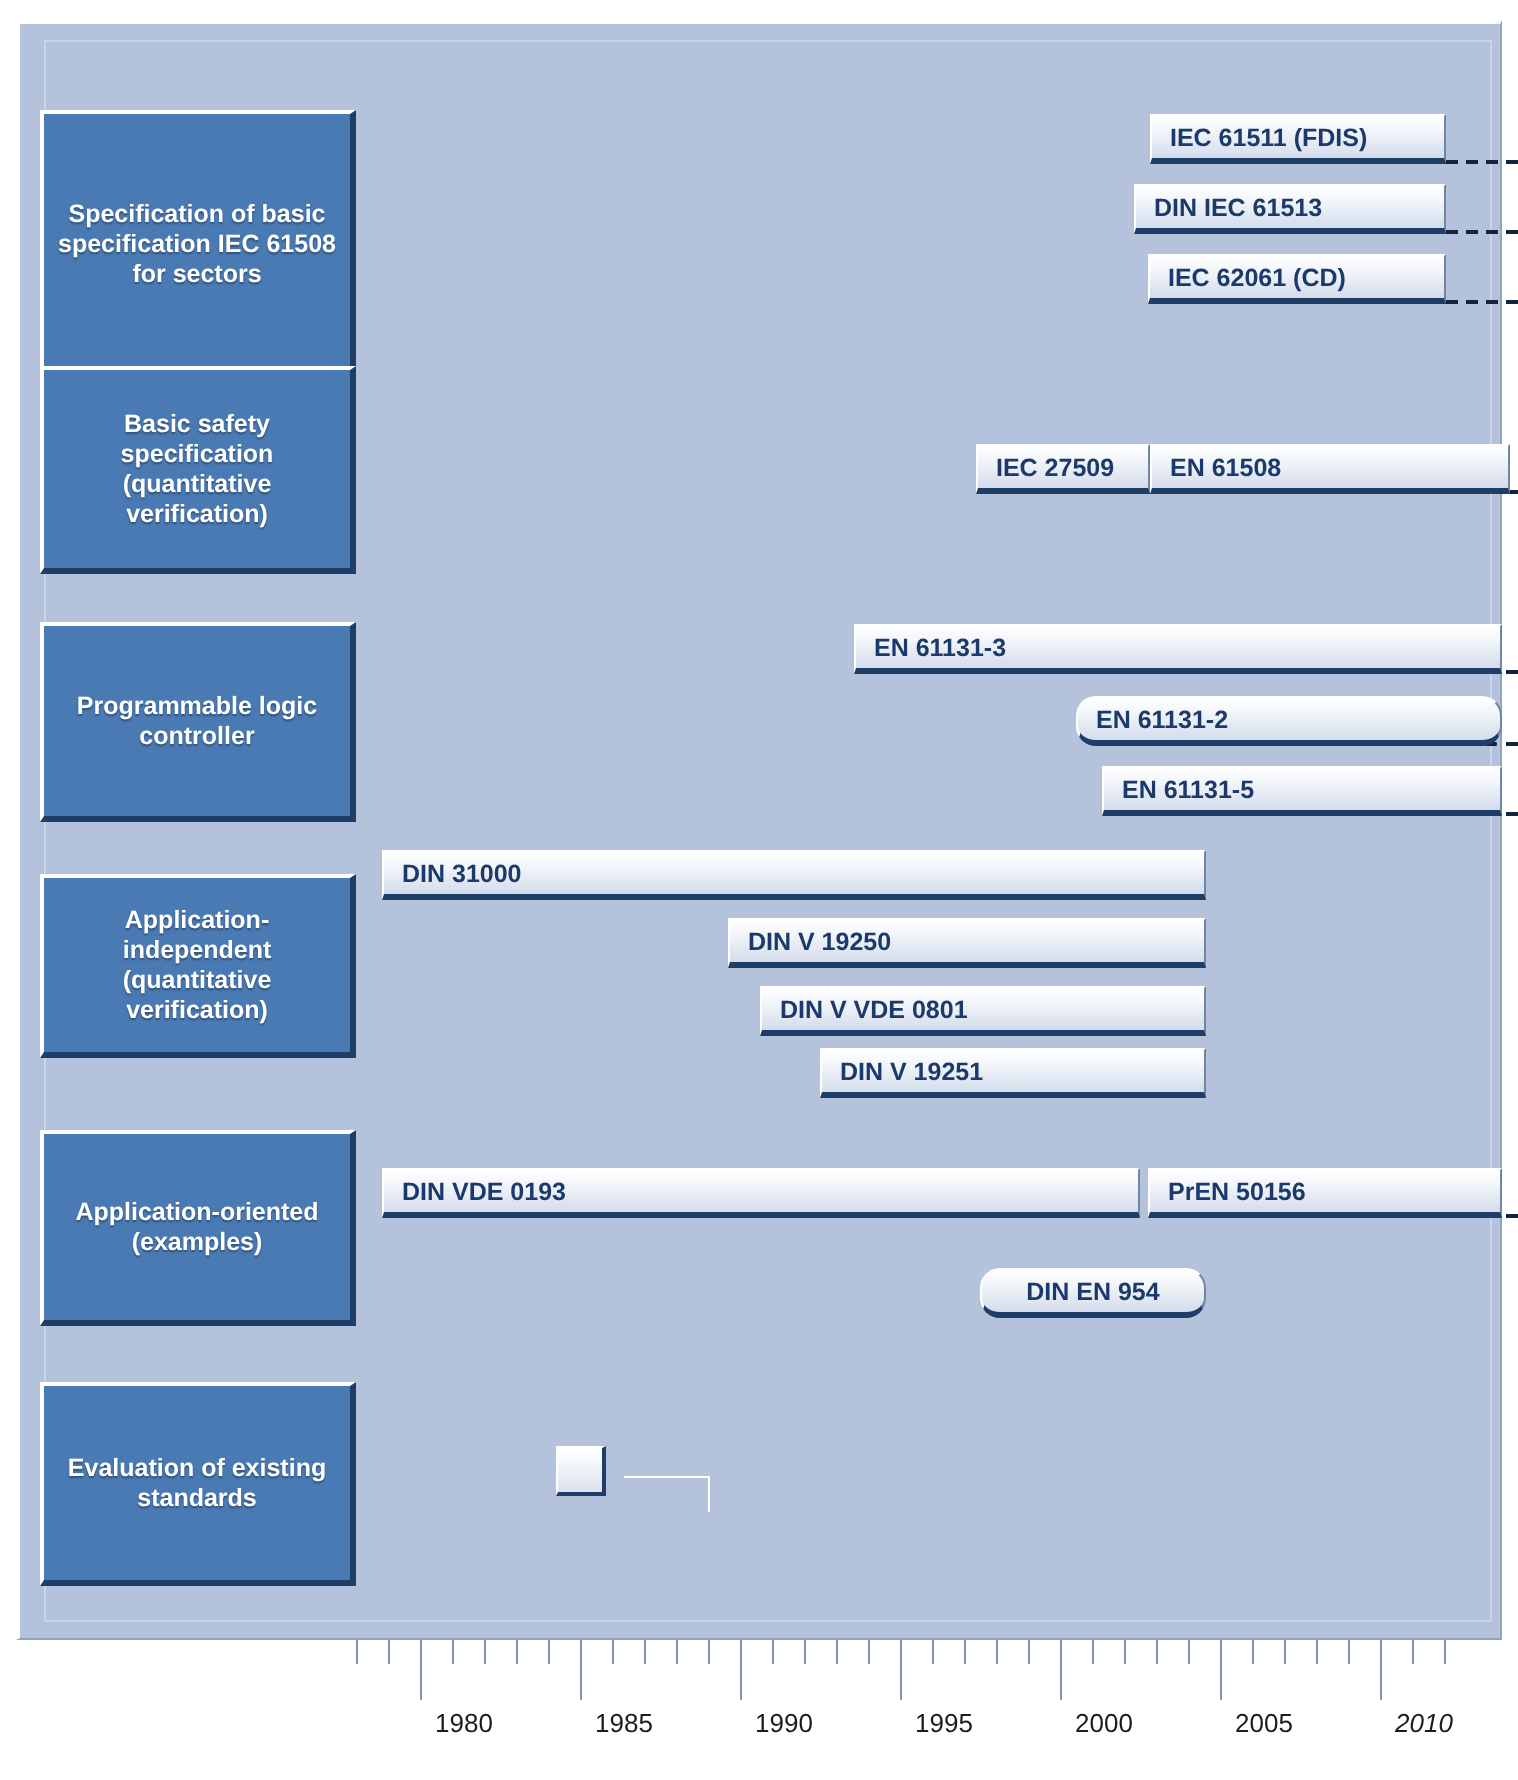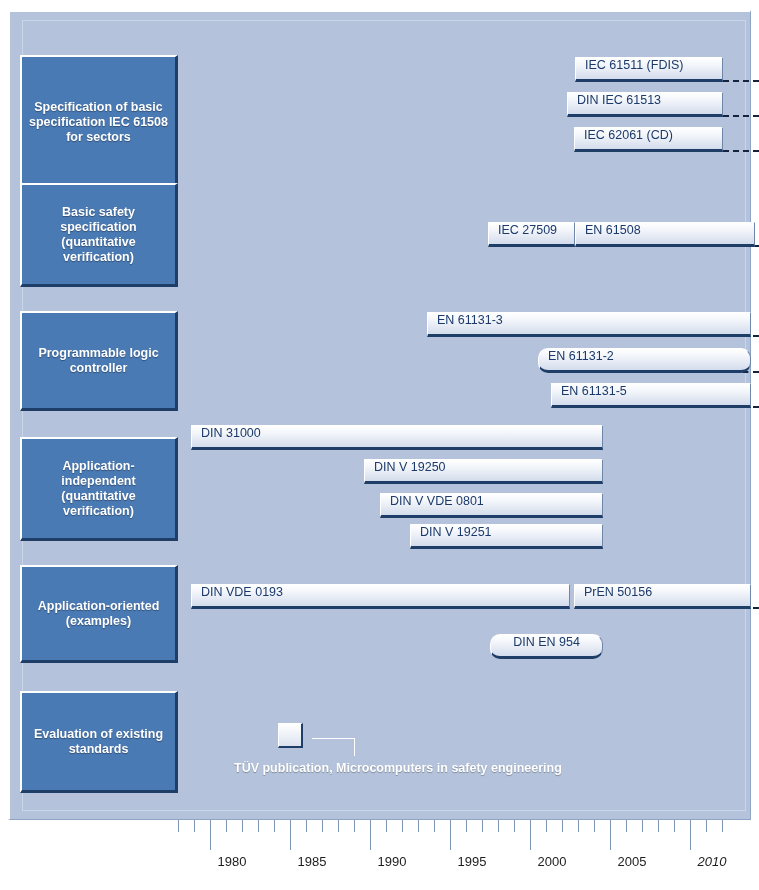--- a/index.html
+++ b/index.html
@@ -94,23 +94,24 @@
   .bar {
     position: absolute;
     height: 25px;
     background: linear-gradient(to bottom, #ffffff 0%, #f2f5fa 35%, #dde4f0 80%, #d3dcec 100%);
     border-top: 1px solid #ffffff;
     border-left: 1px solid #ffffff;
     border-right: 1px solid #6f86a8;
     border-bottom: 3px solid #1e3e68;
     box-sizing: border-box;
     display: flex;
+    align-items: center;
     color: #1b3a6b;
     font-size: 12.5px;
-    font-weight: normal;
+    font-weight: bold;
     padding-left: 9px;
     white-space: nowrap;
     overflow: hidden;
   }
   .bar.center { justify-content: center; padding-left: 0; }
   .bar-dash {
     position: absolute;
     height: 0;
     border-bottom: 2px dashed #16233c;
   }
@@ -225,21 +226,21 @@
   <div id="category-boxes">
       <div class="cat-box" style="top: 55px; height: 136px;">
         <span>Specification of basic specification IEC 61508 for sectors</span>
       </div>
       <div class="cat-box" style="top: 183px; height: 104px;">
         <span>Basic safety specification (quantitative verification)</span>
       </div>
       <div class="cat-box" style="top: 311px; height: 100px;">
         <span>Programmable logic controller</span>
       </div>
-      <div class="cat-box" style="top: 437px; height: 104px;">
+      <div class="cat-box" style="top: 437px; height: 92px;">
         <span>Application-independent (quantitative verification)</span>
       </div>
       <div class="cat-box" style="top: 565px; height: 98px;">
         <span>Application-oriented (examples)</span>
       </div>
       <div class="cat-box" style="top: 691px; height: 102px;">
         <span>Evaluation of existing standards</span>
       </div>
     </div>
 
@@ -295,21 +296,20 @@
         <span>PrEN 50156</span>
       </div>
       <div class="bar center" style="left: 490px; width: 113px; top: 634px; border-radius: 10px;">
         <span>DIN EN 954</span>
       </div>
     </div>
 
   <div id="tuv-square" style="left: 278px; top: 723px;"></div>
   <div id="tuv-leader-h" style="left: 312px; top: 738px; width: 42px;"></div>
   <div id="tuv-leader-v" style="left: 354px; top: 738px; height: 18px;"></div>
-  <div id="tuv-label" style="left: 234px; top: 761px;">TÜV publication, Microcomputers in safety engineering</div>
 
   <div id="axis">
       <div class="tick minor" style="left: 0px;"></div>
       <div class="tick minor" style="left: 16px;"></div>
       <div class="tick major" style="left: 32px;"></div>
       <div class="tick-label" style="left: 54px;">1980</div>
       <div class="tick minor" style="left: 48px;"></div>
       <div class="tick minor" style="left: 64px;"></div>
       <div class="tick minor" style="left: 80px;"></div>
       <div class="tick minor" style="left: 96px;"></div>

